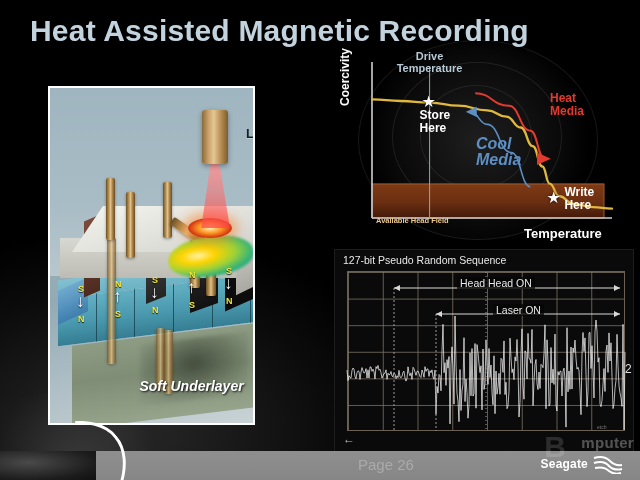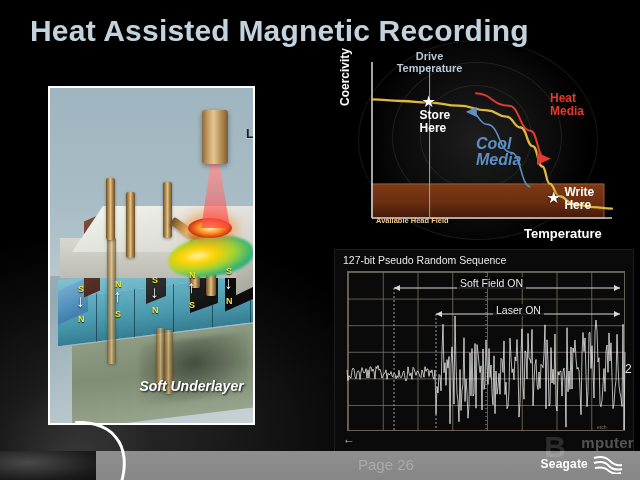--- a/index.html
+++ b/index.html
@@ -328,21 +328,21 @@
       <path d="M59,38 l6,-3 l0,6 z" fill="#d8d8d8"></path>
       <path d="M285,38 l-6,-3 l0,6 z" fill="#d8d8d8"></path>
 
       <line x1="101" y1="64" x2="285" y2="64" stroke="#d8d8d8" stroke-width="1"></line>
       <path d="M101,64 l6,-3 l0,6 z" fill="#d8d8d8"></path>
       <path d="M285,64 l-6,-3 l0,6 z" fill="#d8d8d8"></path>
 
       <line id="centerTicks" x1="151" y1="22" x2="151" y2="180" stroke="#9a9a9a" stroke-width="1" stroke-dasharray="1 3"></line>
     </svg>
 
-    <div class="scopeAnn" id="annHead">Soft Field ON</div>
+    <div class="scopeAnn" id="annHead">Head Head ON</div>
     <div class="scopeAnn" id="annLaser">Laser ON</div>
     <div id="chan2">2</div>
     <div id="scopeEtch">etch</div>
     <div id="scopeArrowBack">←</div>
   </div>
 
   <div id="footer"></div>
   <div id="footerLeftDark"></div>
   <div id="footerArc"></div>
   <div id="pageNum">Page 26</div>

